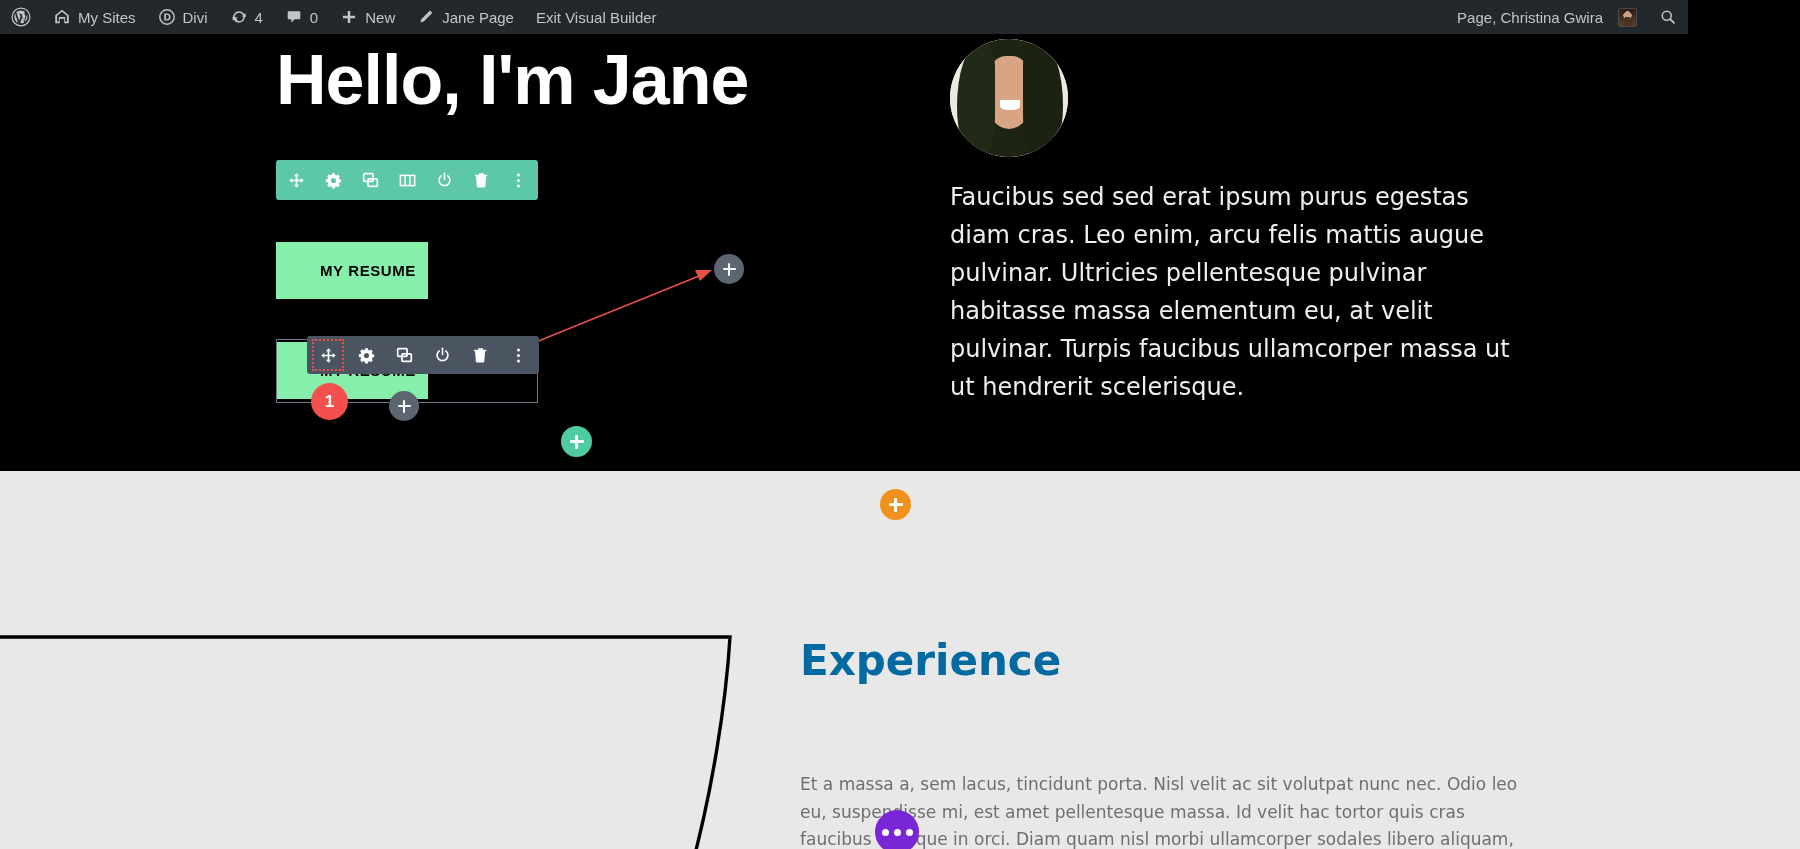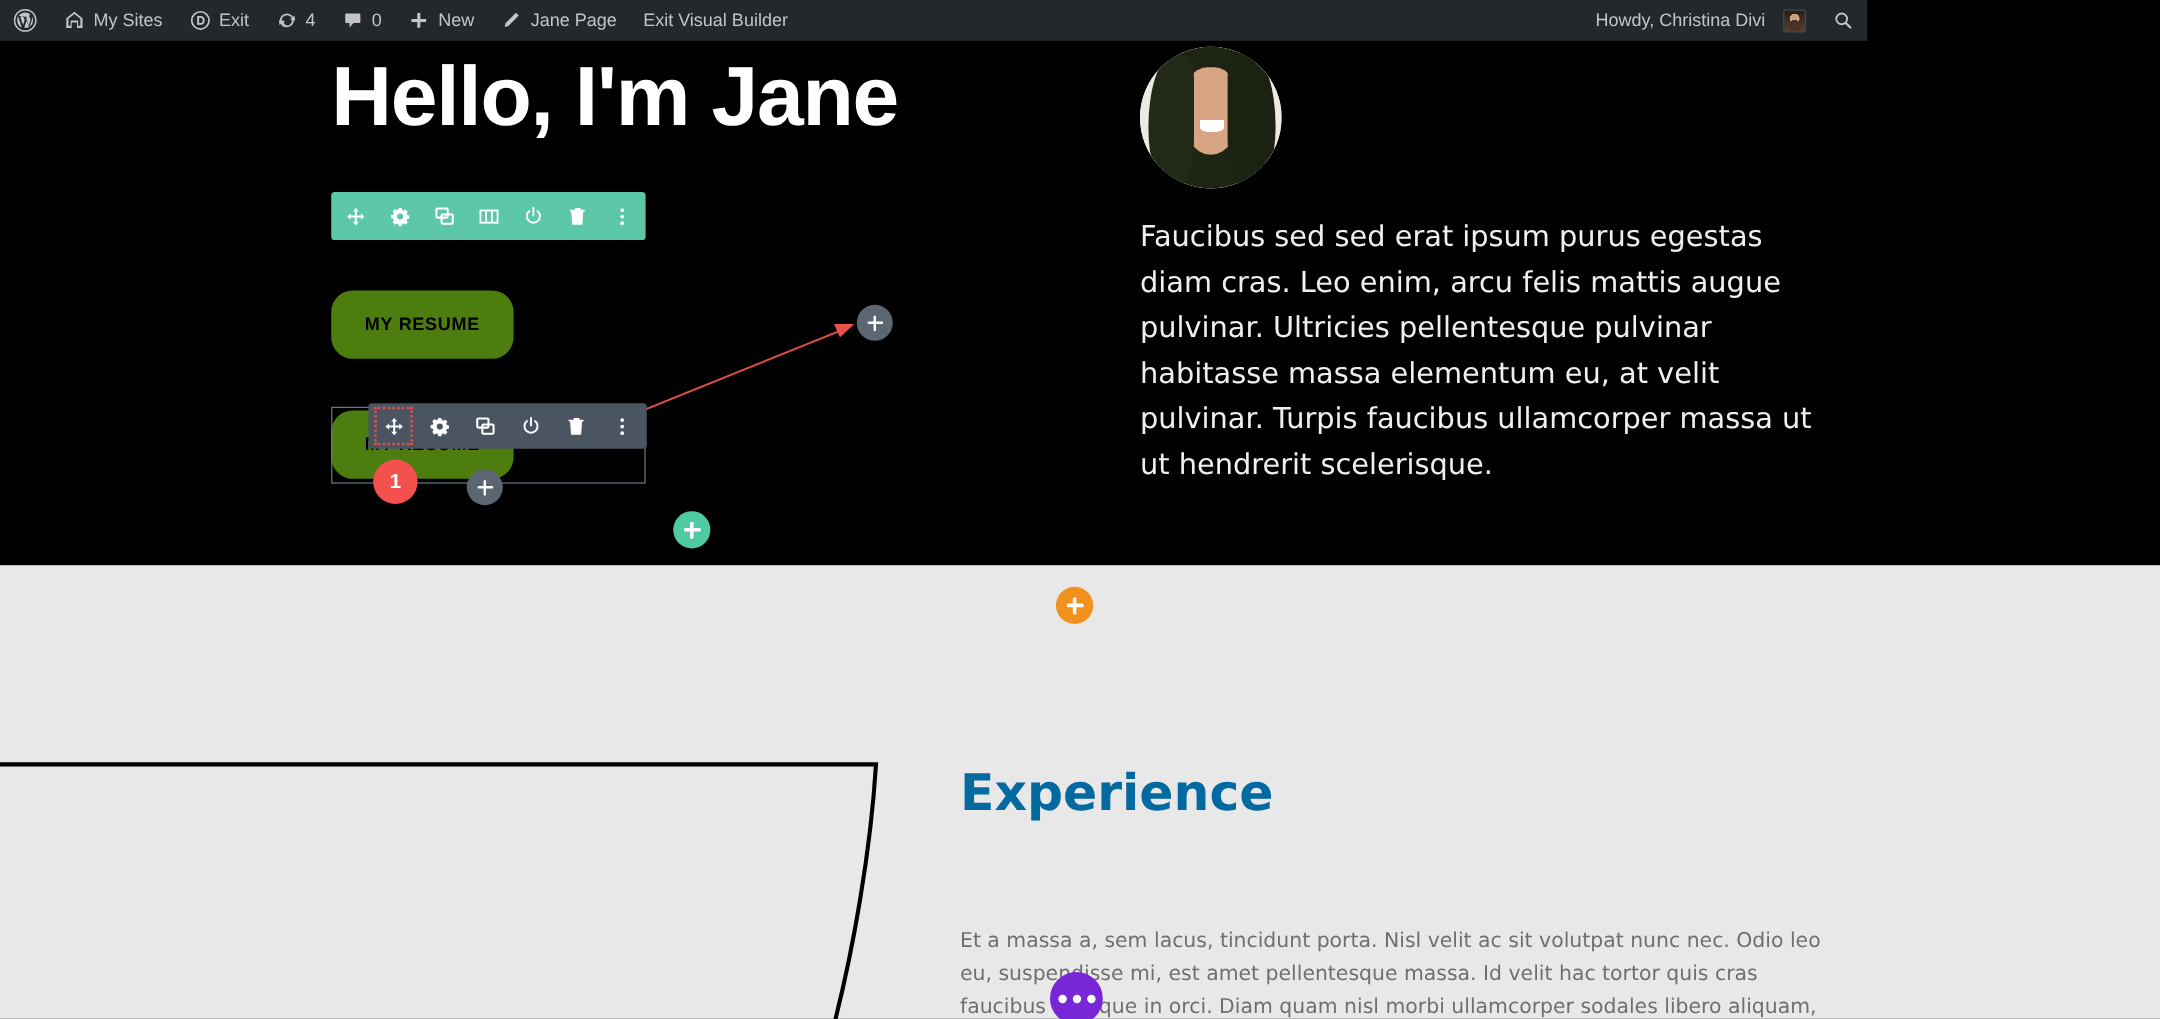--- a/index.html
+++ b/index.html
@@ -6,21 +6,21 @@
   html, body {
     width: 1800px; height: 849px;
     overflow: hidden;
     background: #000;
     font-family: "Liberation Sans", sans-serif;
   }
 
   
   #admin-bar {
     position: absolute; top: 0; left: 0;
-    width: 1556px; height: 34px;
+    width: 1688px; height: 34px;
     background: #23282d;
     display: flex; align-items: center;
     color: #c3c4c7;
     font-size: 15px;
     z-index: 200;
   }
   .ab-item {
     display: flex; align-items: center; gap: 7px;
     height: 34px; padding: 0 11px;
     color: #c3c4c7; white-space: nowrap;
@@ -68,27 +68,26 @@
   #section-toolbar .tb-btn {
     width: 22px; height: 22px;
     display:flex; align-items:center; justify-content:center;
     cursor: pointer;
   }
   #section-toolbar .tb-btn svg { fill:#fff; }
 
   
   .resume-btn {
     position: absolute;
-    background:#4d7c0f; color:#000;
+    background:#86efac; color:#000;
     font-size: 15px; font-weight: 700;
     letter-spacing: .6px;
     display:flex; align-items:center;
-    padding-left: 28px;
+    padding-left: 44px;
     cursor: pointer;
-    border-radius: 18px;
   }
   #resume-btn-1 { left: 262px; top: 208px; width: 152px; height: 57px; }
   #resume-btn-2 { left: 262px; top: 308px; width: 152px; height: 57px; }
 
   
   #module-outline {
     position: absolute; left: 262px; top: 305px;
     width: 262px; height: 64px;
     border: 1px solid #6c7b8a;
     z-index: 20;
@@ -236,21 +235,21 @@
     <span>My Sites</span>
   </div>
 
   <div class="ab-item">
     <span class="ab-icon">
       <svg width="18" height="18" viewBox="0 0 20 20">
           <circle cx="10" cy="10" r="8" fill="none" stroke="#c3c4c7" stroke-width="1.6"></circle>
           <path fill="#c3c4c7" d="M7 6h3.2c2.3 0 3.8 1.6 3.8 4s-1.5 4-3.8 4H7V6Zm1.8 1.6v4.8h1.3c1.3 0 2.1-.9 2.1-2.4s-.8-2.4-2.1-2.4H8.8Z"></path>
         </svg>
     </span>
-    <span>Exit</span>
+    <span>Divi</span>
   </div>
 
   <div class="ab-item">
     <span class="ab-icon">
       <svg width="18" height="18" viewBox="0 0 20 20">
           <path fill="#c3c4c7" d="M10 3.5a6.5 6.5 0 0 1 5.7 3.4l1.4-1.4.6 4.6-4.6-.6 1.5-1.5A4.8 4.8 0 0 0 10 5.2a4.8 4.8 0 0 0-4.7 5.7l-1.6.4A6.5 6.5 0 0 1 10 3.5Zm-6.1 6.4 4.6.6-1.5 1.5A4.8 4.8 0 0 0 10 14.8a4.8 4.8 0 0 0 4.7-5.7l1.6-.4A6.5 6.5 0 0 1 4.3 13.1l-1 1.4-.6-4.6Z"></path>
         </svg>
     </span>
     <span>4</span>
   </div>
@@ -281,21 +280,21 @@
     </span>
     <span>Jane Page</span>
   </div>
 
   <div class="ab-item">
     <span>Exit Visual Builder</span>
   </div>
 
   <div id="ab-right">
     <div class="ab-item">
-      <span>Howdy, Christina Divi</span>
+      <span>Page, Christina Gwira</span>
       <span id="ab-avatar"></span>
     </div>
     <div class="ab-item">
       <span class="ab-icon">
         <svg width="18" height="18" viewBox="0 0 20 20">
             <circle cx="8.6" cy="8.6" r="5" fill="none" stroke="#c3c4c7" stroke-width="1.7"></circle>
             <path stroke="#c3c4c7" stroke-width="2" stroke-linecap="round" d="M12.4 12.4 16.6 16.6"></path>
           </svg>
       </span>
     </div>

